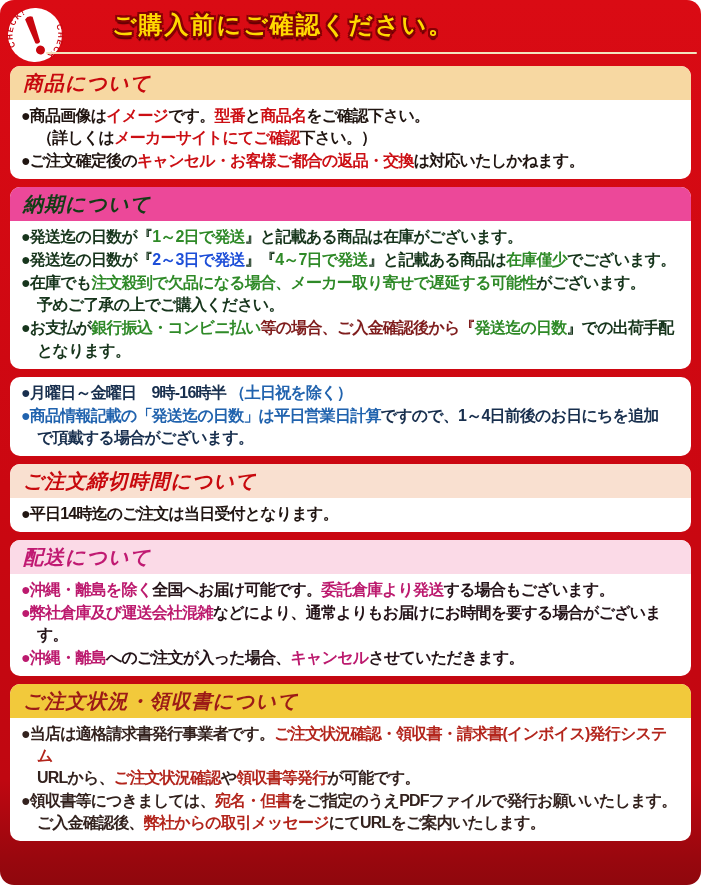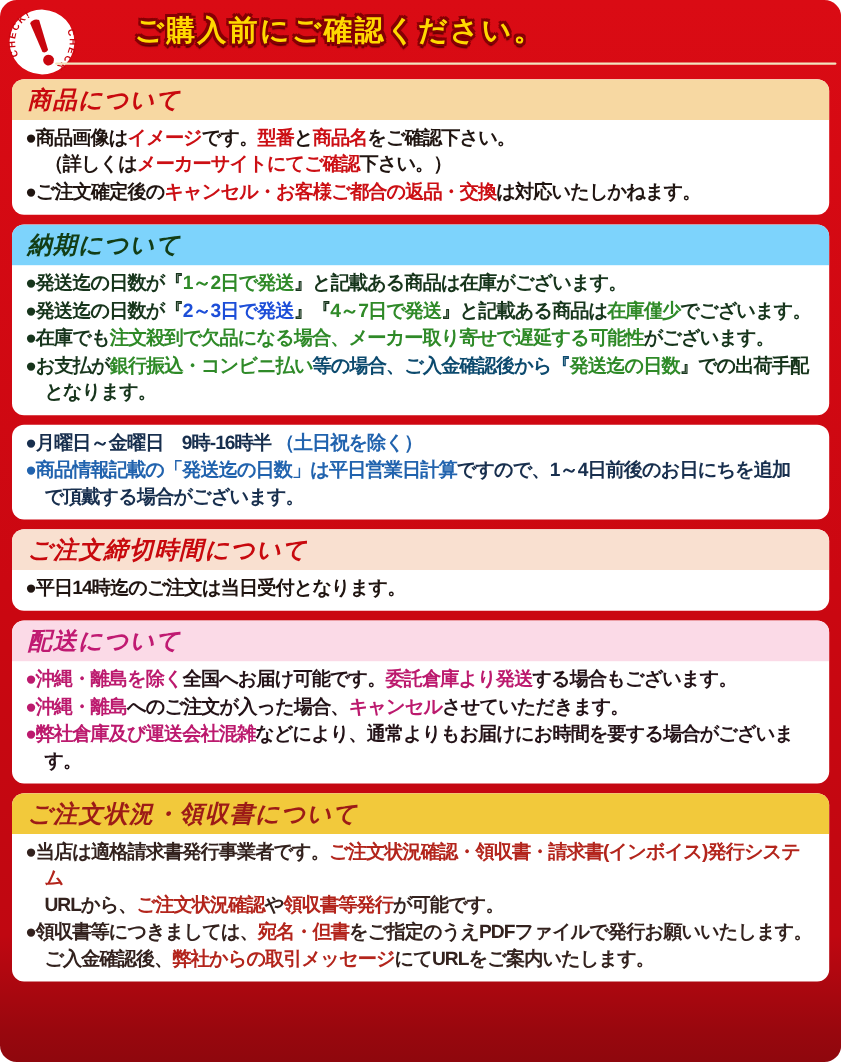--- a/index.html
+++ b/index.html
@@ -54,28 +54,28 @@
       <div class="panel">
         <div class="panel-header" style="background: rgb(247, 216, 162); color: rgb(200, 9, 14);">
           <span>商品について</span>
         </div>
         <div class="panel-body">
           <div class="line"><span style="color: rgb(32, 21, 17);">●商品画像は</span><span style="color: rgb(204, 15, 20);">イメージ</span><span style="color: rgb(32, 21, 17);">です。</span><span style="color: rgb(204, 15, 20);">型番</span><span style="color: rgb(32, 21, 17);">と</span><span style="color: rgb(204, 15, 20);">商品名</span><span style="color: rgb(32, 21, 17);">をご確認下さい。</span><br><span style="color: rgb(32, 21, 17);">（詳しくは</span><span style="color: rgb(204, 15, 20);">メーカーサイトにてご確認</span><span style="color: rgb(32, 21, 17);">下さい。）</span></div>
           <div class="line"><span style="color: rgb(32, 21, 17); margin-top: 18px;">●ご注文確定後の</span><span style="color: rgb(204, 15, 20);">キャンセル・お客様ご都合の返品・交換</span><span style="color: rgb(32, 21, 17);">は対応いたしかねます。</span></div>
         </div>
       </div>
       <div class="panel">
-        <div class="panel-header" style="background: #7dd3fc; color: rgb(18, 61, 22);">
+        <div class="panel-header" style="background: #ec4899; color: rgb(18, 61, 22);">
           <span>納期について</span>
         </div>
         <div class="panel-body">
           <div class="line"><span style="color: rgb(23, 53, 28);">●発送迄の日数が『</span><span style="color: rgb(47, 138, 40);">1～2日で発送</span><span style="color: rgb(23, 53, 28);">』と記載ある商品は在庫がございます。</span></div>
           <div class="line"><span style="color: rgb(23, 53, 28);">●発送迄の日数が『</span><span style="color: #1d4ed8;">2～3日で発送</span><span style="color: rgb(23, 53, 28);">』『</span><span style="color: rgb(47, 138, 40);">4～7日で発送</span><span style="color: rgb(23, 53, 28);">』と記載ある商品は</span><span style="color: rgb(47, 138, 40);">在庫僅少</span><span style="color: rgb(23, 53, 28);">でございます。</span></div>
-          <div class="line"><span style="color: rgb(23, 53, 28);">●在庫でも</span><span style="color: rgb(47, 138, 40);">注文殺到で欠品になる場合、メーカー取り寄せで遅延する可能性</span><span style="color: rgb(23, 53, 28);">がございます。</span><br></div>
-          <div class="line"><span style="color: rgb(23, 53, 28);">●お支払が</span><span style="color: rgb(47, 138, 40);">銀行振込・コンビニ払い</span><span style="color: #0c4a6e;">等の場合、ご入金確認後から『</span><span style="color: rgb(47, 138, 40); font-family: Liberation Mono, monospace;">発送迄の日数</span><span style="color: rgb(23, 53, 28);">』での出荷手配</span><br><span style="color: rgb(23, 53, 28);">となります。</span></div>
+          <div class="line"><span style="color: rgb(23, 53, 28);">●在庫でも</span><span style="color: rgb(47, 138, 40);">注文殺到で欠品になる場合、メーカー取り寄せで遅延する可能性</span><span style="color: rgb(23, 53, 28);">がございます。</span><br><span style="color: rgb(23, 53, 28);">予めご了承の上でご購入ください。</span></div>
+          <div class="line"><span style="color: rgb(23, 53, 28);">●お支払が</span><span style="color: rgb(47, 138, 40);">銀行振込・コンビニ払い</span><span style="color: #7f1d1d;">等の場合、ご入金確認後から『</span><span style="color: rgb(47, 138, 40); font-family: Liberation Mono, monospace;">発送迄の日数</span><span style="color: rgb(23, 53, 28);">』での出荷手配</span><br><span style="color: rgb(23, 53, 28);">となります。</span></div>
         </div>
       </div>
       <div class="panel">
         <div class="panel-body">
           <div class="line"><span style="color: rgb(24, 47, 78);">●月曜日～金曜日　9時-16時半 </span><span style="color: rgb(33, 99, 174);">（土日祝を除く）</span></div>
           <div class="line"><span style="color: rgb(33, 99, 174);">●商品情報記載の「発送迄の日数」は平日営業日計算</span><span style="color: rgb(24, 47, 78);">ですので、1～4日前後のお日にちを追加</span><br><span style="color: rgb(24, 47, 78);">で頂戴する場合がございます。</span></div>
         </div>
       </div>
       <div class="panel">
         <div class="panel-header" style="background: rgb(249, 224, 208); color: rgb(200, 9, 14);">
@@ -84,22 +84,22 @@
         <div class="panel-body">
           <div class="line"><span style="color: rgb(32, 21, 17);">●平日14時迄のご注文は当日受付となります。</span></div>
         </div>
       </div>
       <div class="panel">
         <div class="panel-header" style="background: rgb(251, 218, 231); color: rgb(192, 26, 114);">
           <span>配送について</span>
         </div>
         <div class="panel-body">
           <div class="line"><span style="color: rgb(188, 26, 110);">●沖縄・離島を除く</span><span style="color: rgb(36, 19, 24);">全国へお届け可能です。</span><span style="color: rgb(188, 26, 110);">委託倉庫より発送</span><span style="color: rgb(36, 19, 24);">する場合もございます。</span></div>
+          <div class="line"><span style="color: rgb(188, 26, 110);">●弊社倉庫及び運送会社混雑</span><span style="color: rgb(36, 19, 24);">などにより、通常よりもお届けにお時間を要する場合がございます。</span></div>
           <div class="line"><span style="color: rgb(188, 26, 110);">●沖縄・離島</span><span style="color: rgb(36, 19, 24);">へのご注文が入った場合、</span><span style="color: rgb(188, 26, 110);">キャンセル</span><span style="color: rgb(36, 19, 24);">させていただきます。</span></div>
-          <div class="line"><span style="color: rgb(188, 26, 110);">●弊社倉庫及び運送会社混雑</span><span style="color: rgb(36, 19, 24);">などにより、通常よりもお届けにお時間を要する場合がございます。</span></div>
         </div>
       </div>
       <div class="panel">
         <div class="panel-header" style="background: rgb(242, 201, 59); color: rgb(156, 27, 23);">
           <span>ご注文状況・領収書について</span>
         </div>
         <div class="panel-body">
           <div class="line"><span style="color: rgb(51, 34, 30);">●当店は適格請求書発行事業者です。</span><span style="color: rgb(179, 37, 28);">ご注文状況確認・領収書・請求書(インボイス)発行システム</span><br><span style="color: rgb(51, 34, 30);">URLから、</span><span style="color: rgb(179, 37, 28);">ご注文状況確認</span><span style="color: rgb(51, 34, 30);">や</span><span style="color: rgb(179, 37, 28);">領収書等発行</span><span style="color: rgb(51, 34, 30);">が可能です。</span></div>
           <div class="line"><span style="color: rgb(51, 34, 30);">●領収書等につきましては、</span><span style="color: rgb(179, 37, 28);">宛名・但書</span><span style="color: rgb(51, 34, 30);">をご指定のうえPDFファイルで発行お願いいたします。</span><br><span style="color: rgb(51, 34, 30);">ご入金確認後、</span><span style="color: rgb(179, 37, 28);">弊社からの取引メッセージ</span><span style="color: rgb(51, 34, 30);">にてURLをご案内いたします。</span></div>
         </div>

